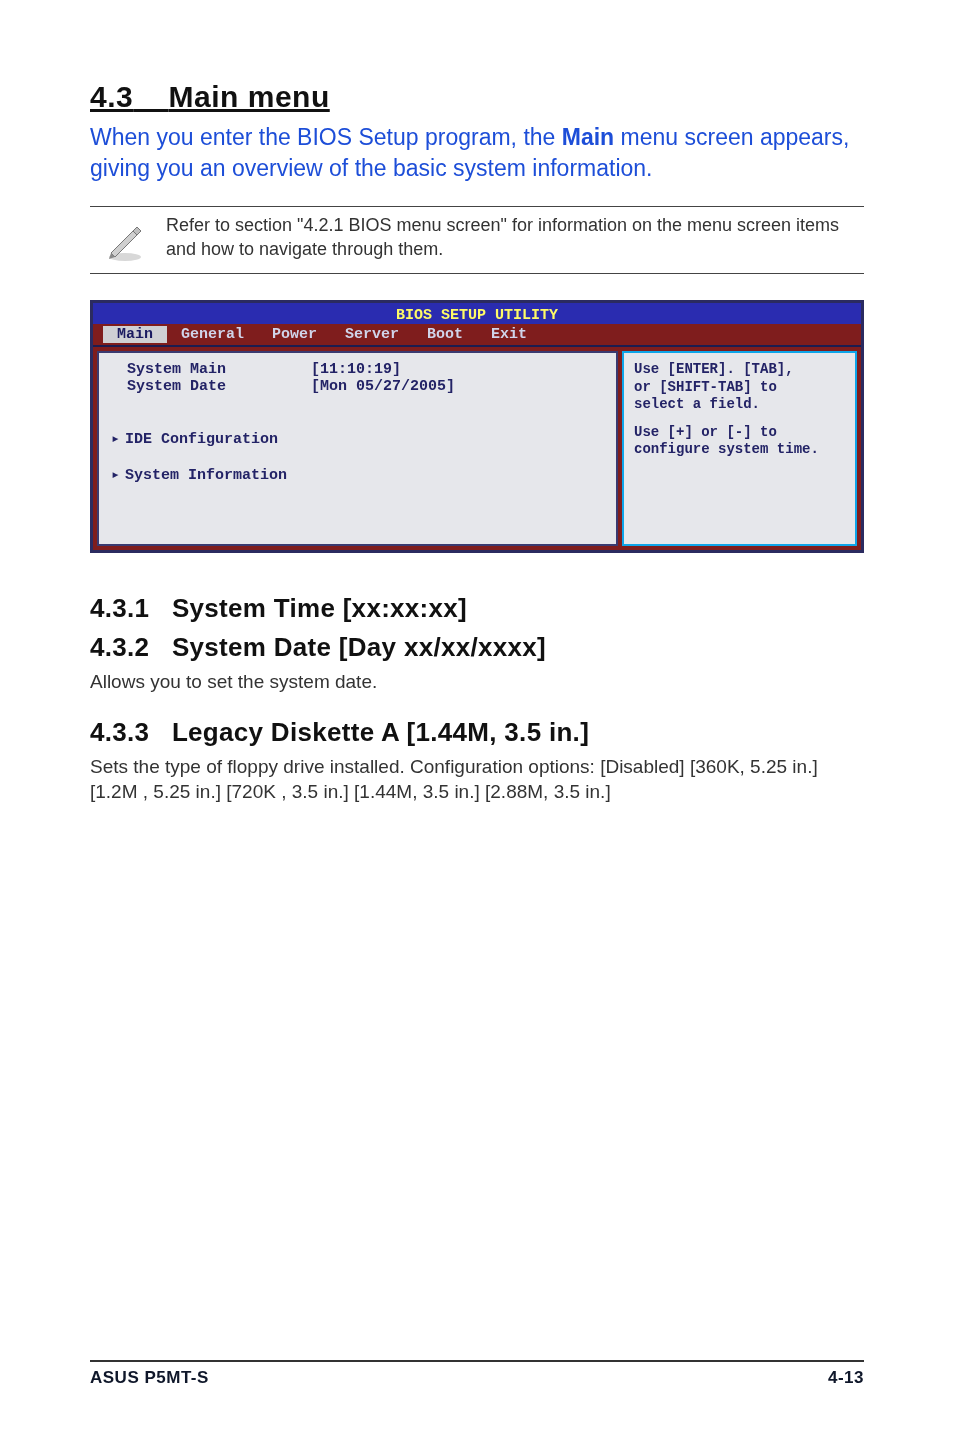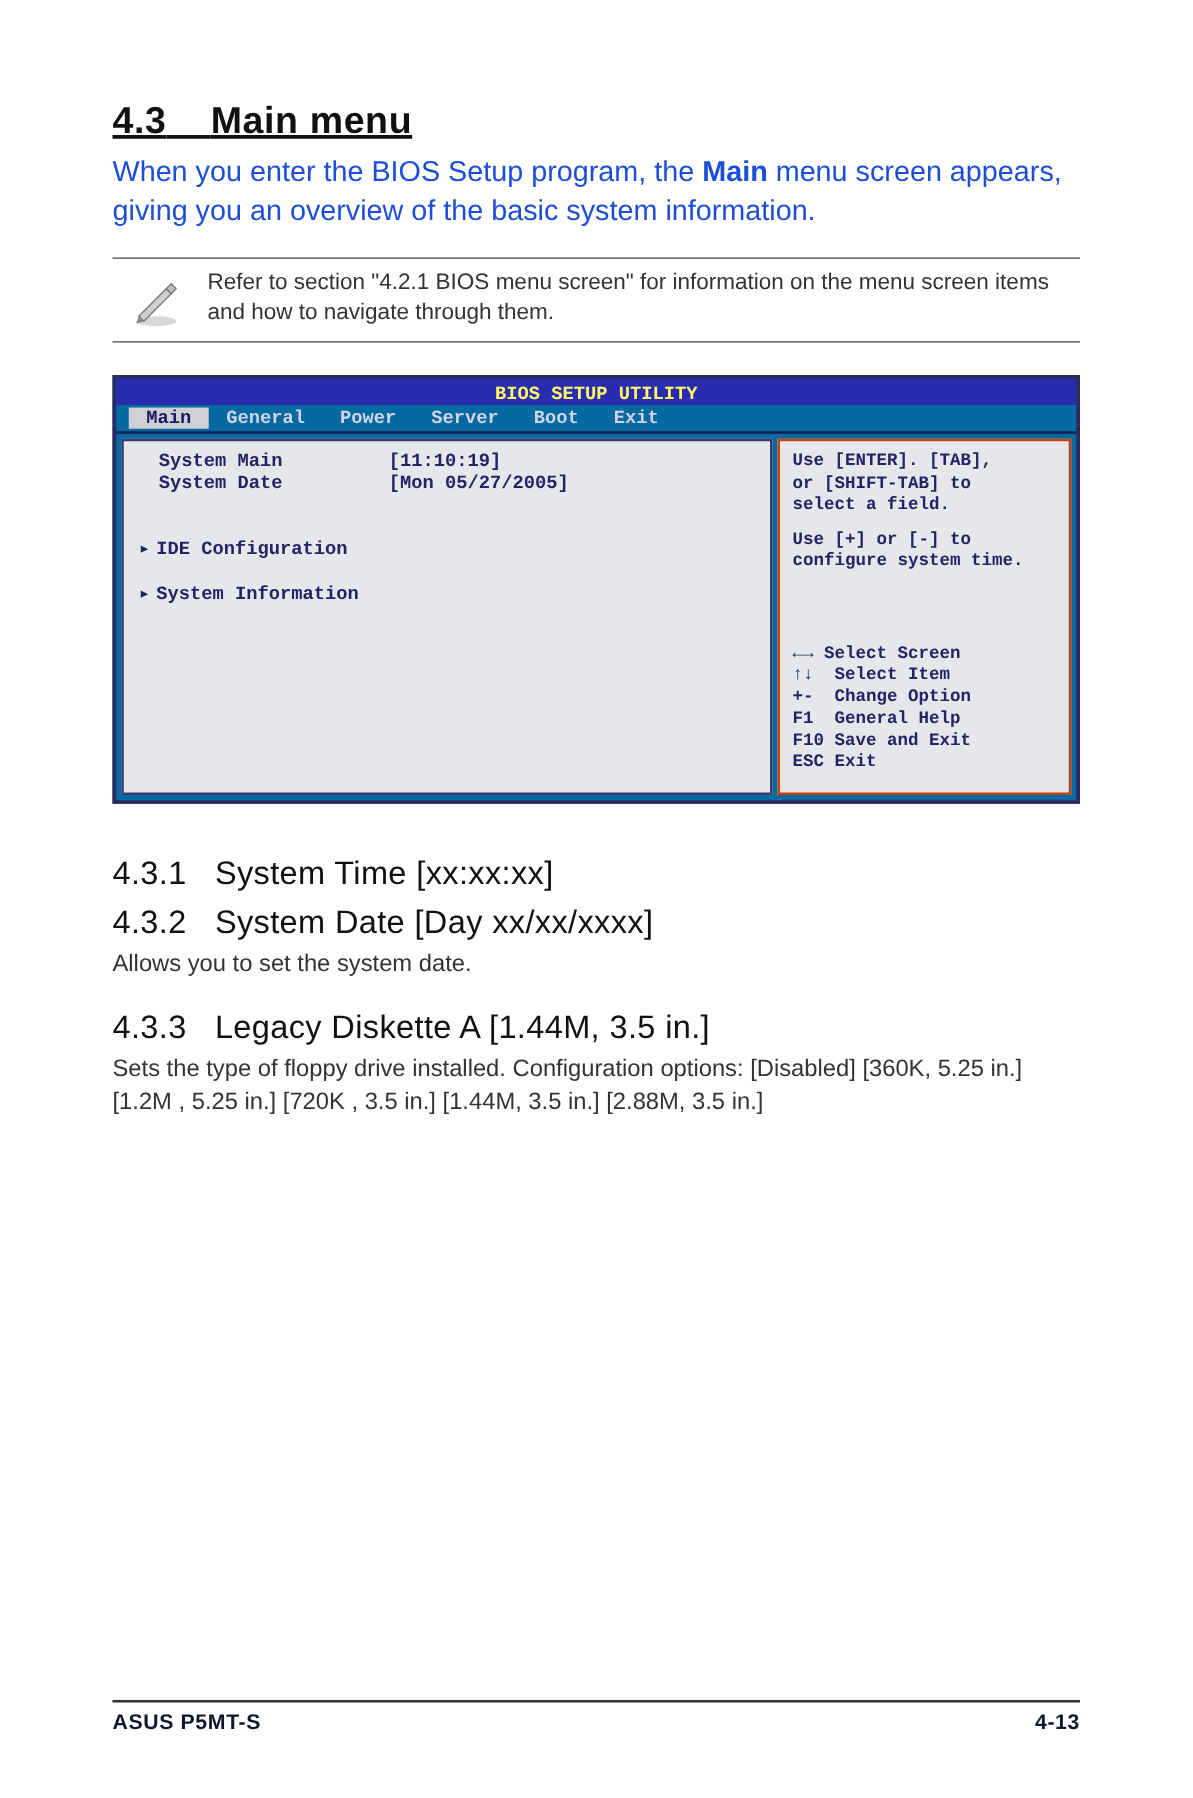--- a/index.html
+++ b/index.html
@@ -8,38 +8,38 @@
 
   .h1 { font-size: 30px; font-weight: 900; color: #111; margin-bottom: 8px; letter-spacing: 0.5px; text-decoration: underline; }
   .lead { font-size: 23px; line-height: 1.35; color: #1d4ed8; margin-bottom: 22px; }
   .lead b { font-weight: 700; }
 
   .note-row { display: flex; align-items: flex-start; border-top: 1px solid #444; border-bottom: 1px solid #444; padding: 6px 0 10px 0; margin-bottom: 26px; }
   .note-icon { width: 70px; display: flex; justify-content: center; padding-top: 6px; }
   .note-text { font-size: 18px; line-height: 1.35; color: #333; flex: 1; padding-left: 6px; }
 
   
-  .bios-wrap { border: 3px solid #2b2b60; background: #0369a1; margin-bottom: 40px; }
+  .bios-wrap { border: 3px solid #2b2b60; background: #7f1d1d; margin-bottom: 40px; }
   .bios-title-bar { background: #2a2cb0; color: #fffb66; text-align: center; font-family: "Courier New", monospace; font-weight: bold; font-size: 15px; padding-top: 4px; }
   .bios-tabs { display: flex; gap: 0; padding: 2px 10px 2px 10px; font-family: "Courier New", monospace; font-size: 15px; color: #b8bcd8; }
   .bios-tab { padding: 0 14px; font-weight: bold; color: #d0d4ea; }
   .bios-tab.sel { background: #cfd0d4; color: #1a1a60; }
   .bios-body { display: flex; border-top: 2px solid #1c1c50; }
   .bios-left { flex: 1; background: #e6e7eb; border: 2px solid #3a3a70; margin: 4px 2px 4px 4px; padding: 8px 14px 60px 14px; font-family: "Courier New", monospace; font-size: 15px; color: #232366; font-weight: bold; }
   .bios-left table { border-collapse: collapse; }
   .bios-left td { padding: 0 24px 0 0; white-space: pre; }
   .bios-row-arrow td:first-child::before { content: "▸"; color: #232366; display: inline-block; width: 14px; margin-left: -2px; }
   .bios-row-plain td:first-child::before { content: ""; display: inline-block; width: 14px; }
-  .bios-right { width: 235px; background: #e6e7eb; border: 2px solid #c2410c; margin: 4px 4px 4px 2px; padding: 8px 10px 14px 10px; font-family: "Courier New", monospace; font-size: 14px; color: #232366; font-weight: bold; line-height: 1.25; }
+  .bios-right { width: 235px; background: #e6e7eb; border: 2px solid #0ea5e9; margin: 4px 4px 4px 2px; padding: 8px 10px 14px 10px; font-family: "Courier New", monospace; font-size: 14px; color: #232366; font-weight: bold; line-height: 1.25; }
   .bios-help-gap { height: 56px; }
   .bios-keys div { white-space: pre; }
   .arrow-lr::before { content: "←→ "; }
   .arrow-ud::before { content: "↑↓  "; }
 
-  .h2 { font-size: 26px; font-weight: 400; color: #111; margin-top: 8px; margin-bottom: 6px; letter-spacing: 0.3px; }
+  .h2 { font-size: 26px; font-weight: 700; color: #111; margin-top: 8px; margin-bottom: 6px; letter-spacing: 0.3px; }
   .body { font-size: 19px; line-height: 1.35; color: #333; margin-bottom: 22px; }
 
   .footer { position: absolute; left: 90px; right: 90px; bottom: 50px; border-top: 2px solid #333; padding-top: 6px; display: flex; justify-content: space-between; font-size: 17px; font-weight: 700; letter-spacing: 0.5px; color: #0f172a; }
 </style>
 </head>
 <body>
 
 <div class="page">
 
   <div class="h1">
@@ -108,28 +108,20 @@
           </table>
       </div>
       <div class="bios-right">
         <div>Use [ENTER]. [TAB],</div>
         <div>or [SHIFT-TAB] to</div>
         <div>select a field.</div>
         <div style="height:10px"></div>
         <div>Use [+] or [-] to</div>
         <div>configure system time.</div>
         <div class="bios-help-gap"></div>
-        <div class="bios-keys">
-          <div class="arrow-lr"><span>Select Screen</span></div>
-          <div class="arrow-ud"><span>Select Item</span></div>
-          <div>+-  Change Option</div>
-          <div>F1  General Help</div>
-          <div>F10 Save and Exit</div>
-          <div>ESC Exit</div>
-        </div>
       </div>
     </div>
   </div>
 
   <div class="h2">
     <span>4.3.1</span>&nbsp;&nbsp;&nbsp;<span>System Time [xx:xx:xx]</span>
   </div>
 
   <div class="h2">
     <span>4.3.2</span>&nbsp;&nbsp;&nbsp;<span>System Date [Day xx/xx/xxxx]</span>

